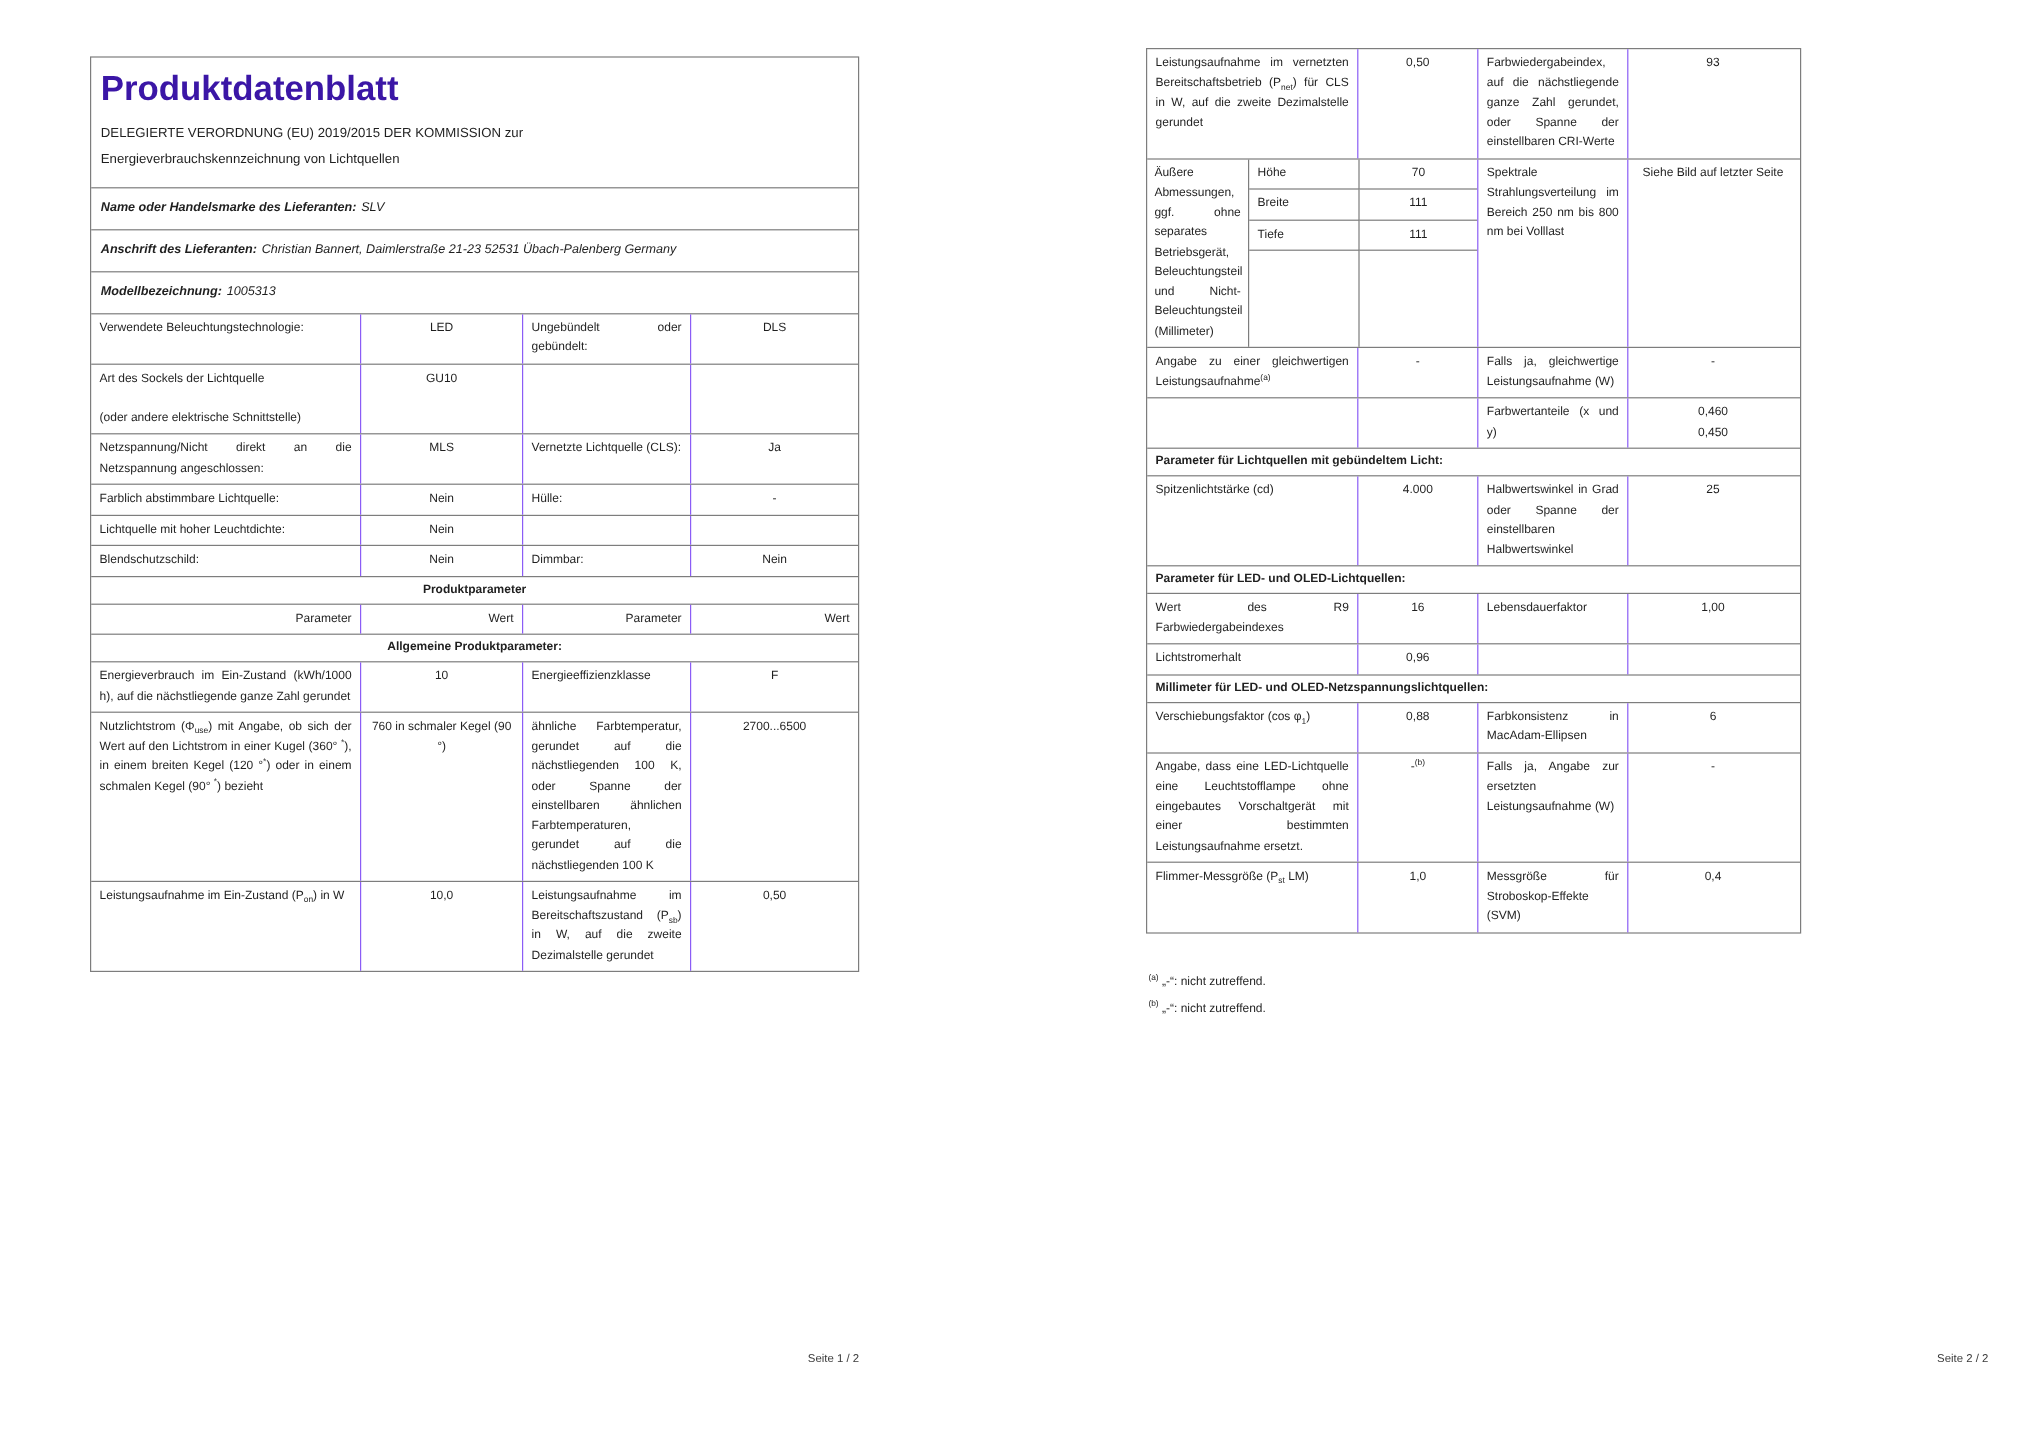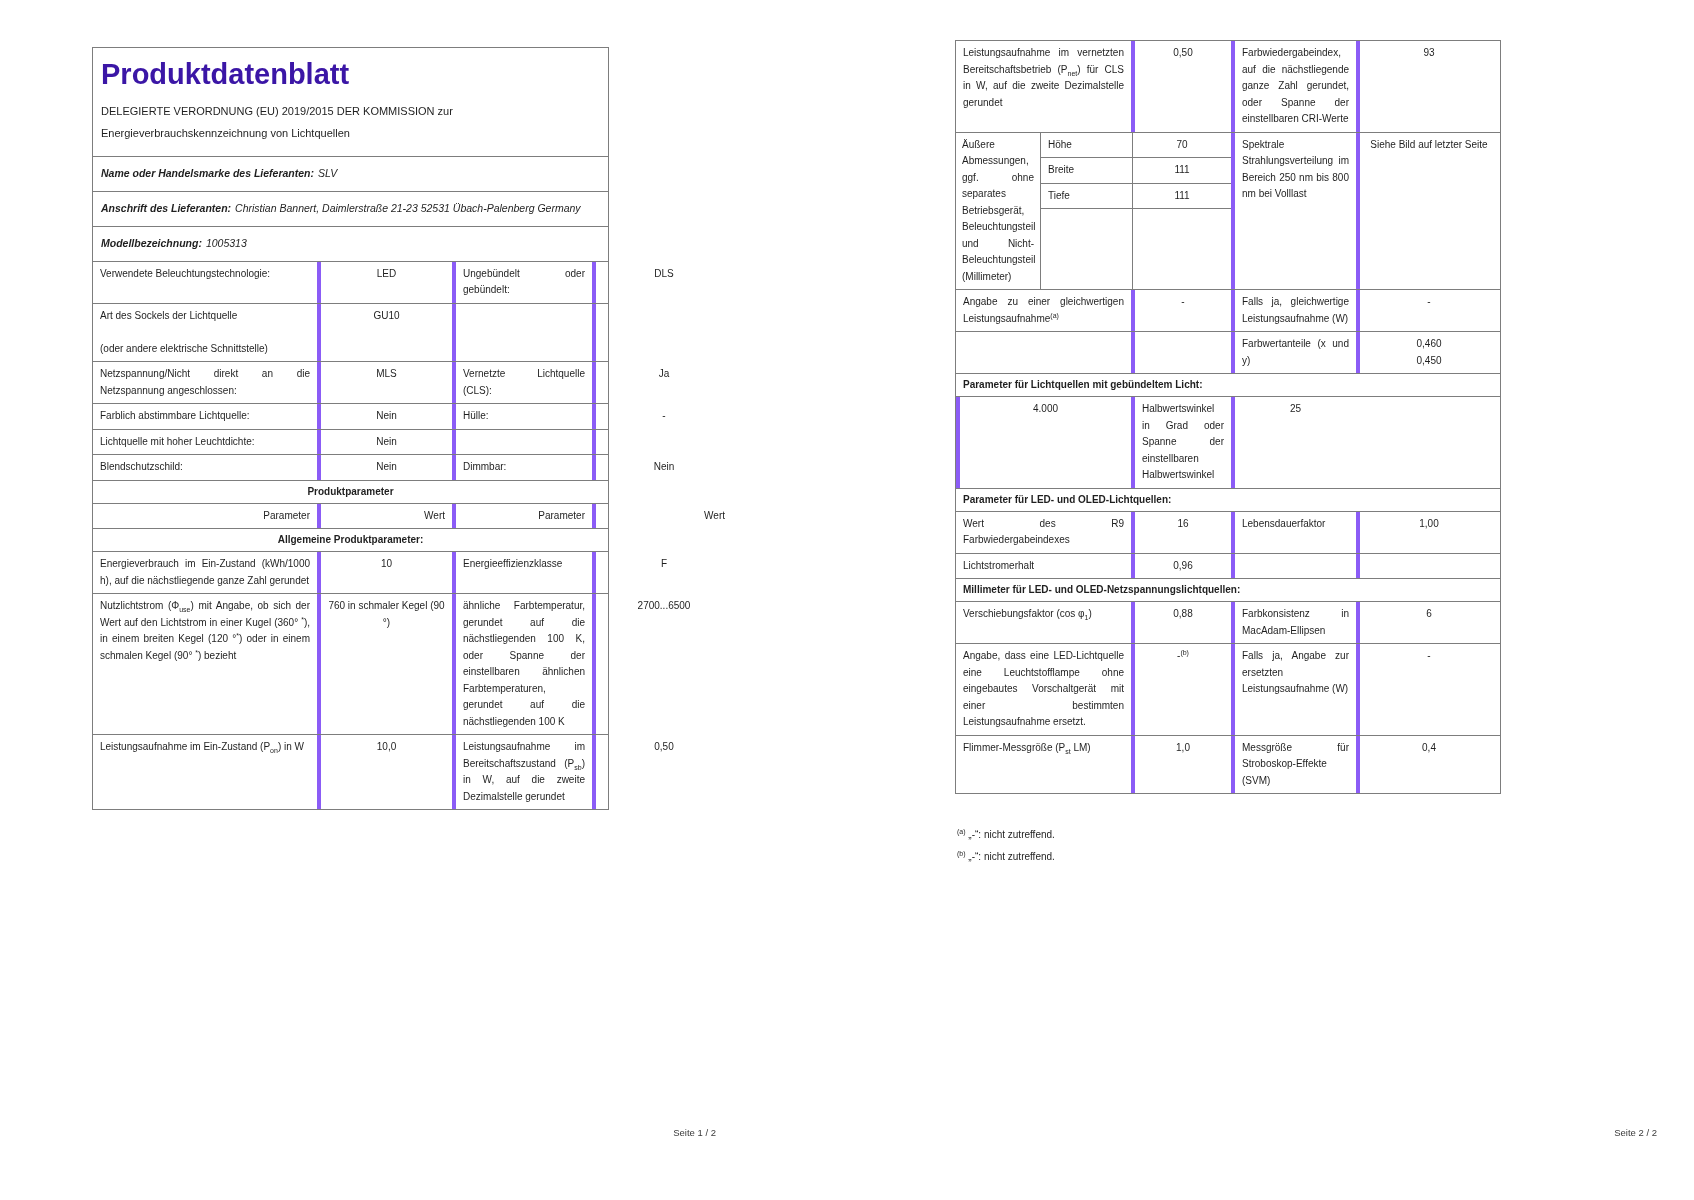--- a/index.html
+++ b/index.html
@@ -1,19 +1,19 @@
 <!DOCTYPE html>
 <html><head>
 <meta charset="utf-8">
 <style>
   html,body{margin:0;padding:0;background:#ffffff;}
   #canvas{position:relative;width:1694px;height:1200px;background:#ffffff;overflow:hidden;
           color:#1f1f1f;font-family:"Liberation Sans",sans-serif;}
   .page{position:absolute;}
-  #page1{left:75px;top:47px;width:517px;margin-left:17px;}
+  #page1{left:75px;top:47px;width:641px;}
   #page2{left:955px;top:40px;width:702px;}
   .box{border:1px solid #7d7d7d;background:#fff;}
   #p2-table{width:544px;}
 
   .titleblock{padding:10px 10px 12px 8px;}
   .doc-title{margin:0;font-size:29px;font-weight:bold;color:#3b16a6;line-height:1.15;}
   .reg{margin-top:10px;font-size:11px;line-height:1.95;white-space:pre-line;}
 
   .inforow{border-top:1px solid #7d7d7d;padding:8px 8px;font-size:10.5px;line-height:1.7;font-style:italic;}
   .inforow b{font-weight:bold;}
@@ -22,21 +22,21 @@
   .prow{display:grid;border-top:1px solid #7d7d7d;}
   .p1 .prow{grid-template-columns:224px 135px 140px 140px;}
   .p2 .prow{grid-template-columns:175px 100px 125px 142px;}
   .p2 .prow.dimsrow{grid-template-columns:275px 125px 142px;}
   .p2 .prow:first-child{border-top:none;}
 
   .cell{padding:4px 7px;font-size:10px;line-height:1.65;}
   .cl{text-align:justify;}
   .cv{text-align:center;}
   .cp{text-align:right;}
-  .bl{border-left:4px solid #8b5cf6;}
+  .bl{border-left:1px solid #8b5cf6;}
 
   .sectionrow{padding:3px 7px;font-size:10px;font-weight:bold;border-top:1px solid #7d7d7d;line-height:1.6;}
   .sec-center{text-align:center;}
   .sec-left{text-align:left;}
 
   .dims-left{display:flex;padding:0;}
   .dims-outer{width:72px;padding:4px 6px;border-right:1px solid #7d7d7d;
               font-size:10px;line-height:1.65;text-align:justify;}
   .dims-grid{flex:1;display:grid;grid-template-columns:92px 1fr;grid-template-rows:auto auto auto 1fr;}
   .dk{padding:4px 7px;border-right:1px solid #7d7d7d;border-bottom:1px solid #7d7d7d;
@@ -171,20 +171,21 @@
           <div class="cell cv bl">-</div>
         </div>
         <div class="prow">
           <div class="cell cl"></div>
           <div class="cell cv bl"></div>
           <div class="cell cl bl">Farbwertanteile (x und y)</div>
           <div class="cell cv bl">0,460<br>0,450</div>
         </div>
         <div class="sectionrow sec-left">Parameter für Lichtquellen mit gebündeltem Licht:</div>
         <div class="prow">
+          <div class="cell cl">Spitzenlichtstärke (cd)</div>
           <div class="cell cv bl">4.000</div>
           <div class="cell cl bl">Halbwertswinkel in Grad oder Spanne der einstellbaren Halbwertswinkel</div>
           <div class="cell cv bl">25</div>
         </div>
         <div class="sectionrow sec-left">Parameter für LED- und OLED-Lichtquellen:</div>
         <div class="prow">
           <div class="cell cl">Wert des R9 Farbwiedergabeindexes</div>
           <div class="cell cv bl">16</div>
           <div class="cell cl bl">Lebensdauerfaktor</div>
           <div class="cell cv bl">1,00</div>

